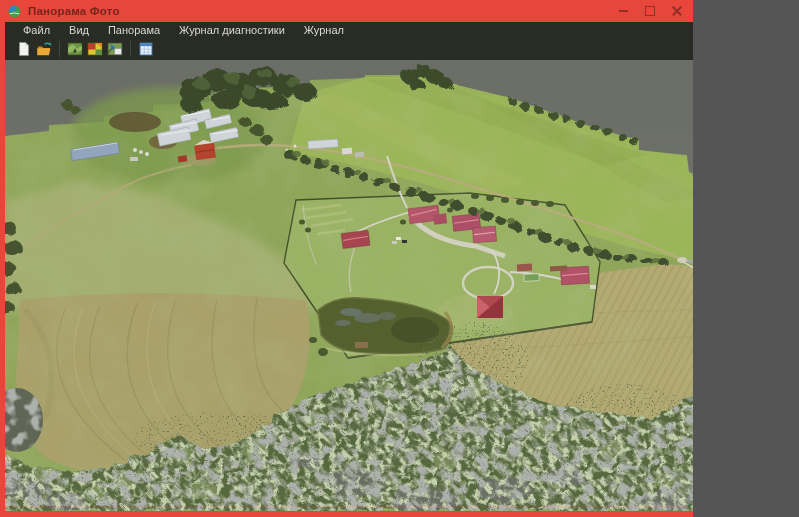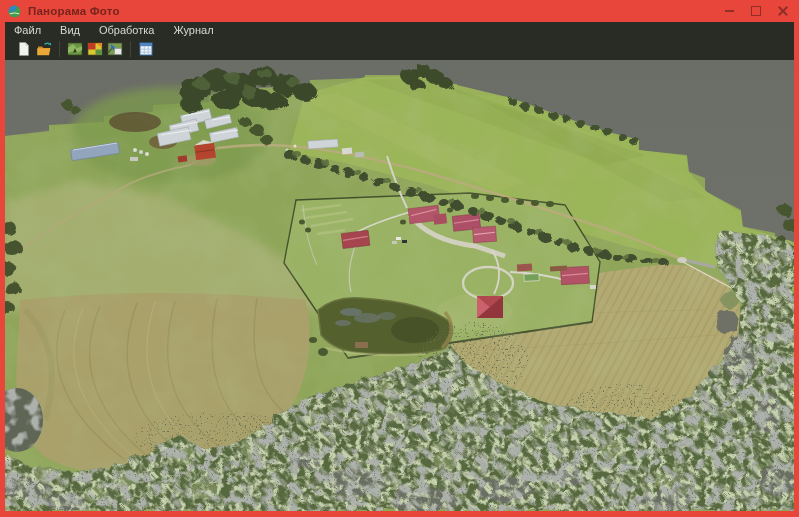--- a/index.html
+++ b/index.html
@@ -1,32 +1,32 @@
 <!DOCTYPE html>
 <html><head>
 <meta charset="utf-8">
 <style>
   html,body{margin:0;padding:0;background:#555;}
-  .app{position:relative;width:799px;height:517px;background:#e8463b;overflow:hidden;
+  .app{position:relative;width:693px;height:517px;background:#e8463b;overflow:hidden;
        font-family:"Liberation Sans",sans-serif;-webkit-font-smoothing:antialiased;}
   
   .titlebar{position:absolute;left:0;top:0;width:100%;height:22px;background:#e8463b;
             display:flex;align-items:center;}
   .appicon{width:13px;height:13px;margin-left:8px;flex:0 0 auto;}
   .apptitle{margin-left:7px;font-size:11.5px;font-weight:bold;color:#77241d;letter-spacing:.2px;}
   .wincontrols{position:absolute;right:10px;top:0;height:22px;display:flex;align-items:center;gap:15px;}
   .wc{display:flex;align-items:center;justify-content:center;width:12px;height:14px;cursor:default;}
   .g-min{width:9px;height:2px;background:#8f2f27;}
   .g-max{width:8px;height:8px;border:1.6px solid #8f2f27;}
   .g-x{position:relative;width:10px;height:10px;}
   .g-x::before,.g-x::after{content:"";position:absolute;left:-1px;top:4px;width:12px;height:1.8px;background:#8f2f27;}
   .g-x::before{transform:rotate(45deg);} .g-x::after{transform:rotate(-45deg);}
   
   .chrome{position:absolute;left:5px;top:22px;width:789px;height:38px;background:#292c25;}
-  .menubar{height:15px;display:flex;align-items:center;}
+  .menubar{height:15px;display:flex;align-items:center;padding-left:9px;}
   .menuitem{color:#d9d9d3;font-size:11px;padding:1px 10px 1px 9px;cursor:default;white-space:nowrap;}
   .toolbar{height:23px;display:flex;align-items:center;padding-left:9px;}
   .tbtn{width:20px;height:20px;display:flex;align-items:center;justify-content:center;border-radius:2px;cursor:default;}
   .tsep{width:1px;height:16px;background:#41453b;margin:0 5px;}
   
   .viewport{position:absolute;left:5px;top:60px;width:789px;height:451px;background:#6f716b;overflow:hidden;}
   .viewport svg{display:block;}
 </style>
 </head>
 <body>
@@ -50,21 +50,22 @@
       <span class="wc">
           <span class="g-x"></span>
         </span>
     </div>
   </div>
 
   <div class="chrome">
     <div class="menubar">
       <span class="menuitem">Файл</span>
       <span class="menuitem">Вид</span>
-      <span class="menuitem">Обработка</span>
+      <span class="menuitem">Панорама</span>
+      <span class="menuitem">Журнал диагностики</span>
       <span class="menuitem">Журнал</span>
     </div>
     <div class="toolbar">
       <span class="tbtn">
         <svg width="16" height="16" viewBox="0 0 16 16">
           <path d="M3.5 1.5h6l3 3v10h-9z" fill="#f2f2ee" stroke="#8e948e" stroke-width=".6"></path>
           <path d="M9.5 1.5l3 3h-3z" fill="#c4cac4"></path>
         </svg>
       </span>
       <span class="tbtn">

